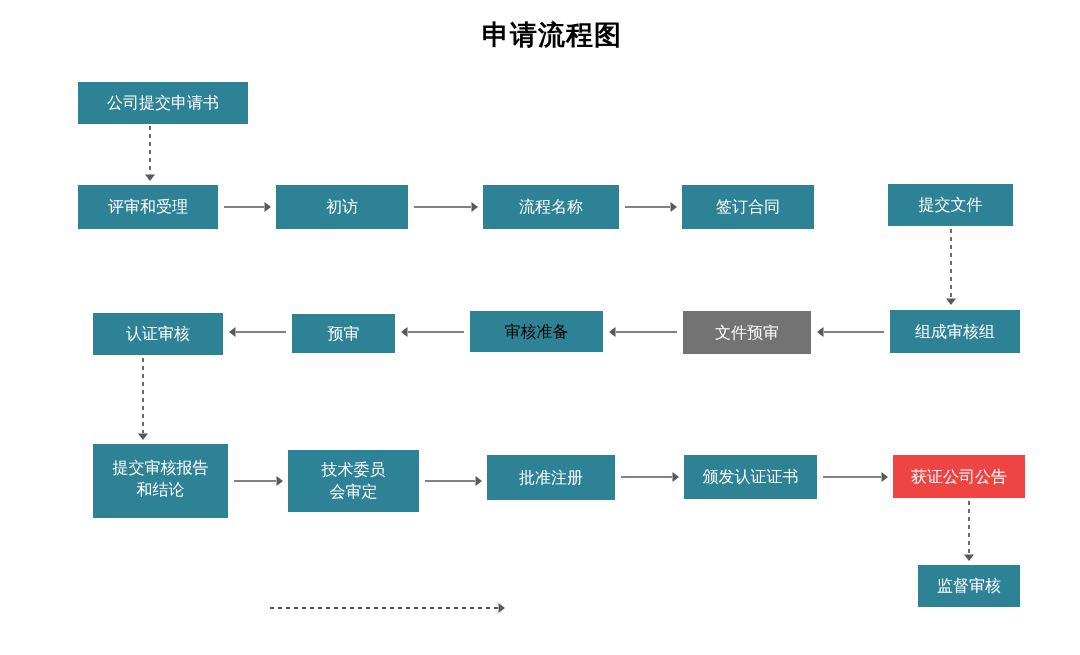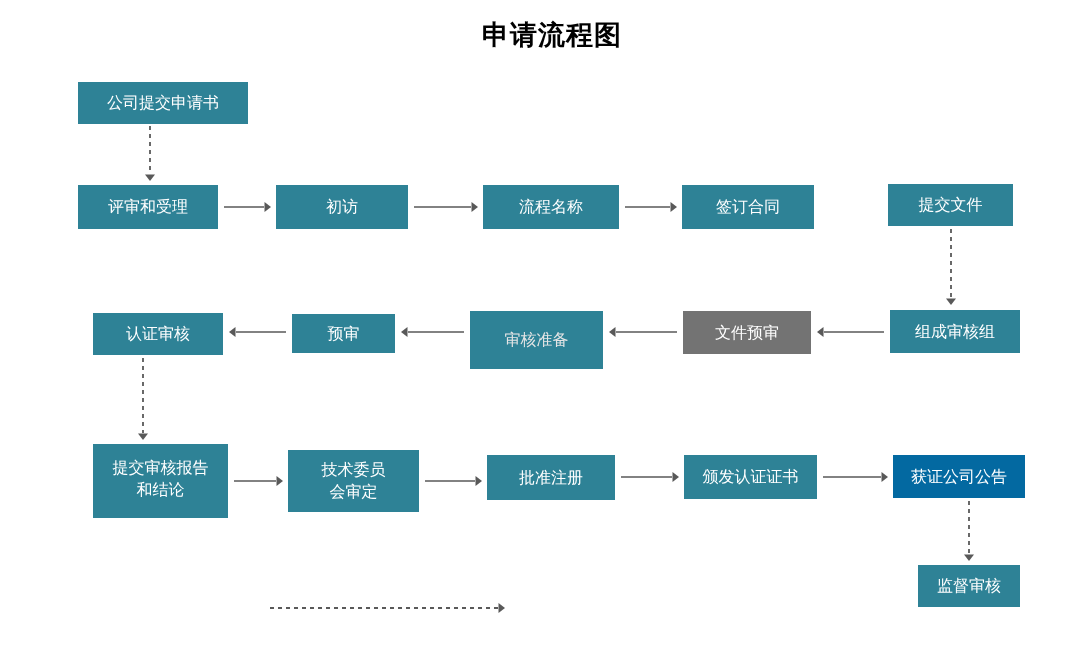--- a/index.html
+++ b/index.html
@@ -96,26 +96,26 @@
 
   <div id="nodes-layer">
       <div class="node" style="left: 78px; top: 82px; width: 170px; height: 42px; background: rgb(46, 130, 150); color: rgb(255, 255, 255);">公司提交申请书</div>
       <div class="node" style="left: 78px; top: 185px; width: 140px; height: 44px; background: rgb(46, 130, 150); color: rgb(255, 255, 255);">评审和受理</div>
       <div class="node" style="left: 276px; top: 185px; width: 132px; height: 44px; background: rgb(46, 130, 150); color: rgb(255, 255, 255);">初访</div>
       <div class="node" style="left: 483px; top: 185px; width: 136px; height: 44px; background: rgb(46, 130, 150); color: rgb(255, 255, 255);">流程名称</div>
       <div class="node" style="left: 682px; top: 185px; width: 132px; height: 44px; background: rgb(46, 130, 150); color: rgb(255, 255, 255);">签订合同</div>
       <div class="node" style="left: 888px; top: 184px; width: 125px; height: 42px; background: rgb(46, 130, 150); color: rgb(255, 255, 255);">提交文件</div>
       <div class="node" style="left: 890px; top: 310px; width: 130px; height: 43px; background: rgb(46, 130, 150); color: rgb(255, 255, 255);">组成审核组</div>
       <div class="node" style="left: 683px; top: 311px; width: 128px; height: 43px; background: #737373; color: rgb(255, 255, 255);">文件预审</div>
-      <div class="node" style="left: 470px; top: 311px; width: 133px; height: 58px; background: rgb(46, 130, 150); color: #e5e5e5;">审核准备</div>
+      <div class="node" style="left: 470px; top: 311px; width: 133px; height: 41px; background: rgb(46, 130, 150); color: #000000;">审核准备</div>
       <div class="node" style="left: 292px; top: 314px; width: 103px; height: 39px; background: rgb(46, 130, 150); color: rgb(255, 255, 255);">预审</div>
       <div class="node" style="left: 93px; top: 313px; width: 130px; height: 42px; background: rgb(46, 130, 150); color: rgb(255, 255, 255);">认证审核</div>
       <div class="node" style="left: 93px; top: 444px; width: 135px; height: 74px; background: rgb(46, 130, 150); color: rgb(255, 255, 255); font-family: Liberation Mono, monospace;">提交审核报告
 和结论</div>
       <div class="node" style="left: 288px; top: 450px; width: 131px; height: 62px; background: rgb(46, 130, 150); color: rgb(255, 255, 255);">技术委员
 会审定</div>
       <div class="node" style="left: 487px; top: 455px; width: 128px; height: 45px; background: rgb(46, 130, 150); color: rgb(255, 255, 255); text-align: right;">批准注册</div>
       <div class="node" style="left: 684px; top: 455px; width: 133px; height: 44px; background: rgb(46, 130, 150); color: rgb(255, 255, 255);">颁发认证证书</div>
-      <div class="node" style="left: 893px; top: 455px; width: 132px; height: 43px; background: #0369a1; color: rgb(255, 255, 255);">获证公司公告</div>
+      <div class="node" style="left: 893px; top: 455px; width: 132px; height: 43px; background: #ef4444; color: rgb(255, 255, 255);">获证公司公告</div>
       <div class="node" style="left: 918px; top: 565px; width: 102px; height: 42px; background: rgb(46, 130, 150); color: rgb(255, 255, 255);">监督审核</div>
     </div>
 
 </div>
 
 </body></html>

